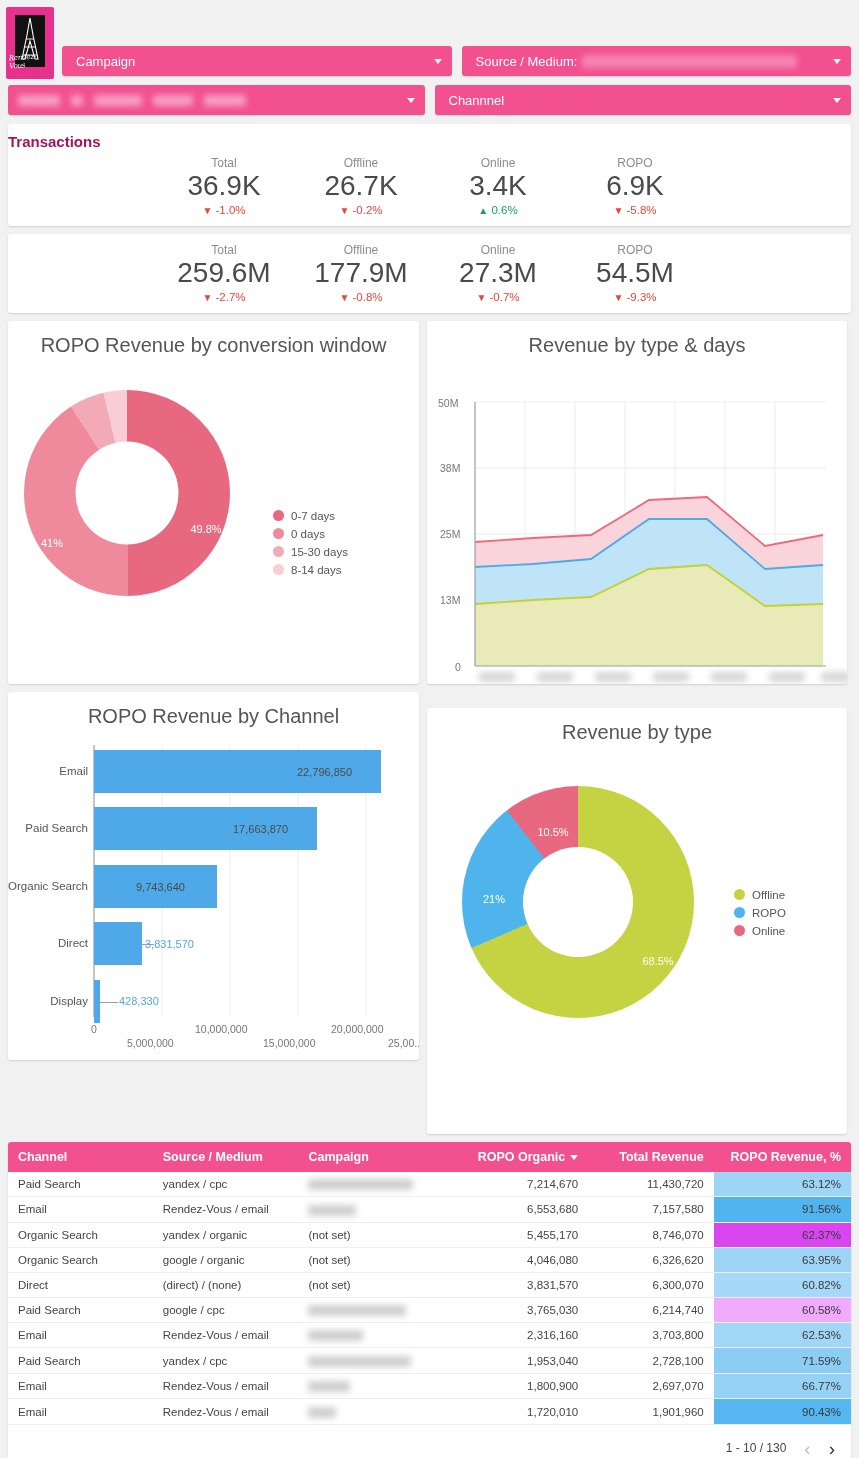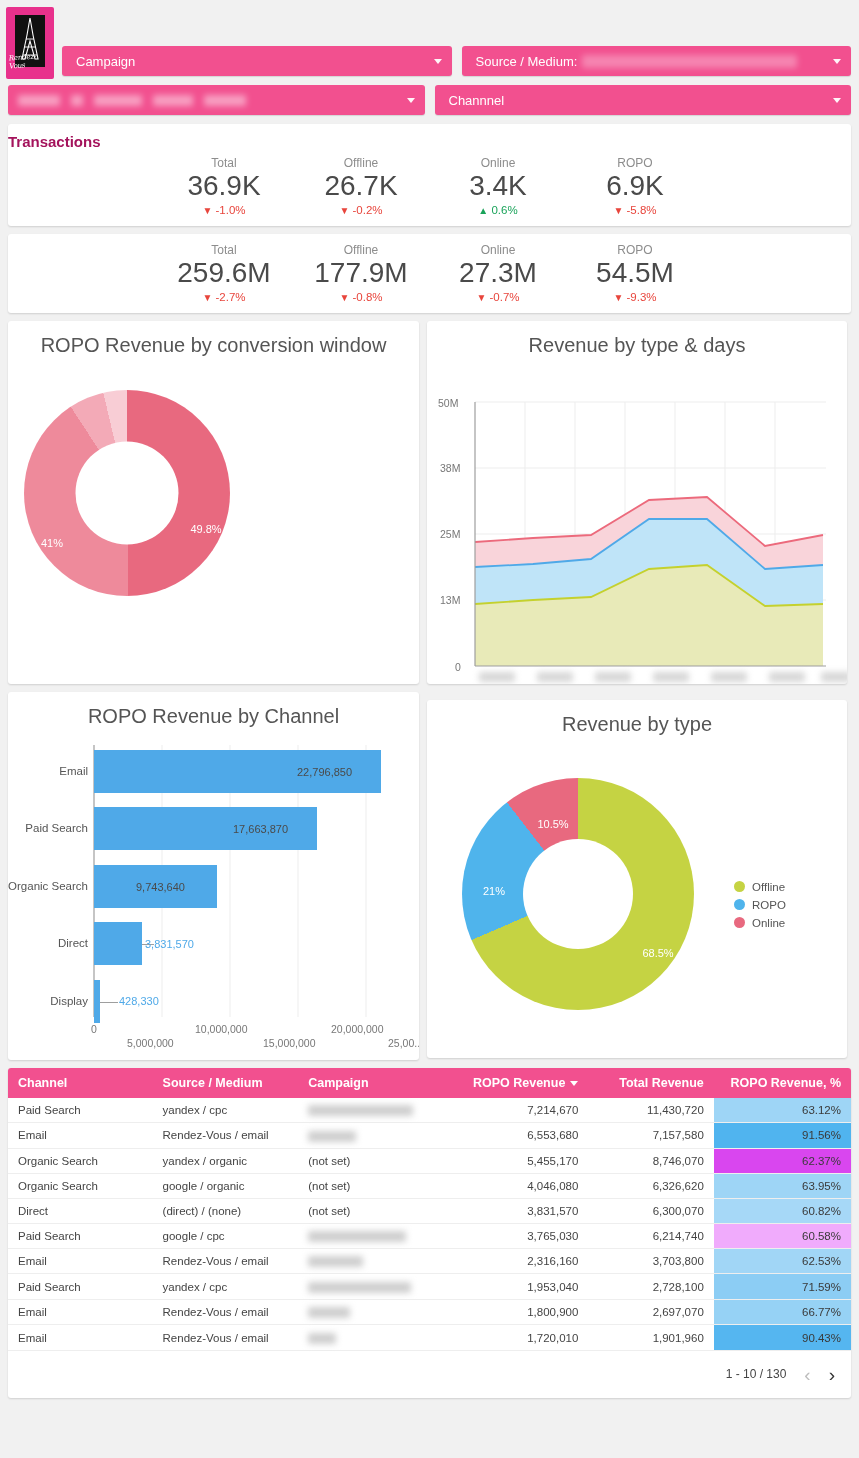--- a/index.html
+++ b/index.html
@@ -276,20 +276,38 @@
   </div>
 
   <div class="charts-row">
     <div class="chart-card" style="width:411px;height:363px;margin:0 4px 8px 8px;">
       <div class="chart-title">ROPO Revenue by conversion window</div>
       <div class="donut-wrap" style="height:300px;">
         <div class="donut" style="position: absolute; left: 16px; top: 33px; width: 206px; height: 206px; background: conic-gradient(rgb(232, 105, 127) 0%, rgb(232, 105, 127) 49.8%, rgb(238, 138, 155) 49.8%, rgb(238, 138, 155) 90.8%, rgb(243, 170, 183) 90.8%, rgb(243, 170, 183) 96.3%, rgb(248, 205, 213) 96.3%, rgb(248, 205, 213) 100%);"></div>
         <div class="donut-hole" style="left:119px;top:136px;width:103px;height:103px;"></div>
         <div class="slice-label" style="left:198px;top:172px;">49.8%</div>
         <div class="slice-label" style="left:44px;top:186px;">41%</div>
+        <div class="legend" style="left:265px;top:153px;">
+          <div class="legend-item">
+              <span class="legend-dot" style="background:#e8697f"></span>
+              <span>0-7 days</span>
+            </div>
+          <div class="legend-item">
+              <span class="legend-dot" style="background:#ee8a9b"></span>
+              <span>0 days</span>
+            </div>
+          <div class="legend-item">
+              <span class="legend-dot" style="background:#f3aab7"></span>
+              <span>15-30 days</span>
+            </div>
+          <div class="legend-item">
+              <span class="legend-dot" style="background:#f8cdd5"></span>
+              <span>8-14 days</span>
+            </div>
+        </div>
       </div>
     </div>
 
     <div class="chart-card" style="width:420px;height:363px;margin:0 8px 8px 4px;">
       <div class="chart-title">Revenue by type &amp; days</div>
       <div style="position:absolute;left:0;top:48px;width:420px;height:300px;">
         <div class="axis-lbl" style="left:11px;top:28px;">50M</div>
         <div class="axis-lbl" style="left:13px;top:93px;">38M</div>
         <div class="axis-lbl" style="left:13px;top:159px;">25M</div>
         <div class="axis-lbl" style="left:13px;top:225px;">13M</div>
@@ -366,21 +384,21 @@
 
         <div class="axis-lbl" style="left:83px;top:286px;">0</div>
         <div class="axis-lbl" style="left:187px;top:286px;">10,000,000</div>
         <div class="axis-lbl" style="left:323px;top:286px;">20,000,000</div>
         <div class="axis-lbl" style="left:119px;top:300px;">5,000,000</div>
         <div class="axis-lbl" style="left:255px;top:300px;">15,000,000</div>
         <div class="axis-lbl" style="left:380px;top:300px;">25,00...</div>
       </div>
     </div>
 
-    <div class="chart-card" style="width:420px;height:358px;margin:8px 8px 8px 4px;">
+    <div class="chart-card" style="width:420px;height:426px;margin:16px 8px 8px 4px;">
       <div class="chart-title">Revenue by type</div>
       <div class="donut-wrap" style="height:310px;">
         <div class="donut" style="position: absolute; left: 35px; top: 42px; width: 232px; height: 232px; background: conic-gradient(rgb(197, 211, 67) 0%, rgb(197, 211, 67) 68.5%, rgb(79, 180, 236) 68.5%, rgb(79, 180, 236) 89.5%, rgb(232, 105, 127) 89.5%, rgb(232, 105, 127) 100%);"></div>
         <div class="donut-hole" style="left:151px;top:158px;width:110px;height:110px;"></div>
         <div class="slice-label" style="left:231px;top:217px;">68.5%</div>
         <div class="slice-label" style="left:67px;top:155px;">21%</div>
         <div class="slice-label" style="left:126px;top:88px;">10.5%</div>
         <div class="legend" style="left:307px;top:145px;">
           <div class="legend-item">
               <span class="legend-dot" style="background:#c5d343"></span>
@@ -399,21 +417,21 @@
     </div>
   </div>
 
   <div class="table-card">
     <table>
       <thead>
         <tr>
           <th style="width:150px;">Channel</th>
           <th style="width:148px;">Source / Medium</th>
           <th style="width:165px;">Campaign</th>
-          <th class="num" style="width:130px;"><span>ROPO Revenue</span><span class="sort-caret"></span></th>
+          <th class="num" style="width:130px;"><span>ROPO Organic</span><span class="sort-caret"></span></th>
           <th class="num" style="width:128px;">Total Revenue</th>
           <th class="num" style="width:138px;">ROPO Revenue, %</th>
         </tr>
       </thead>
       <tbody>
         <tr>
           <td>Paid Search</td>
           <td>yandex / cpc</td>
           <td><span class="blur-cell" style="width:105px"></span></td>
           <td class="num">7,214,670</td>

